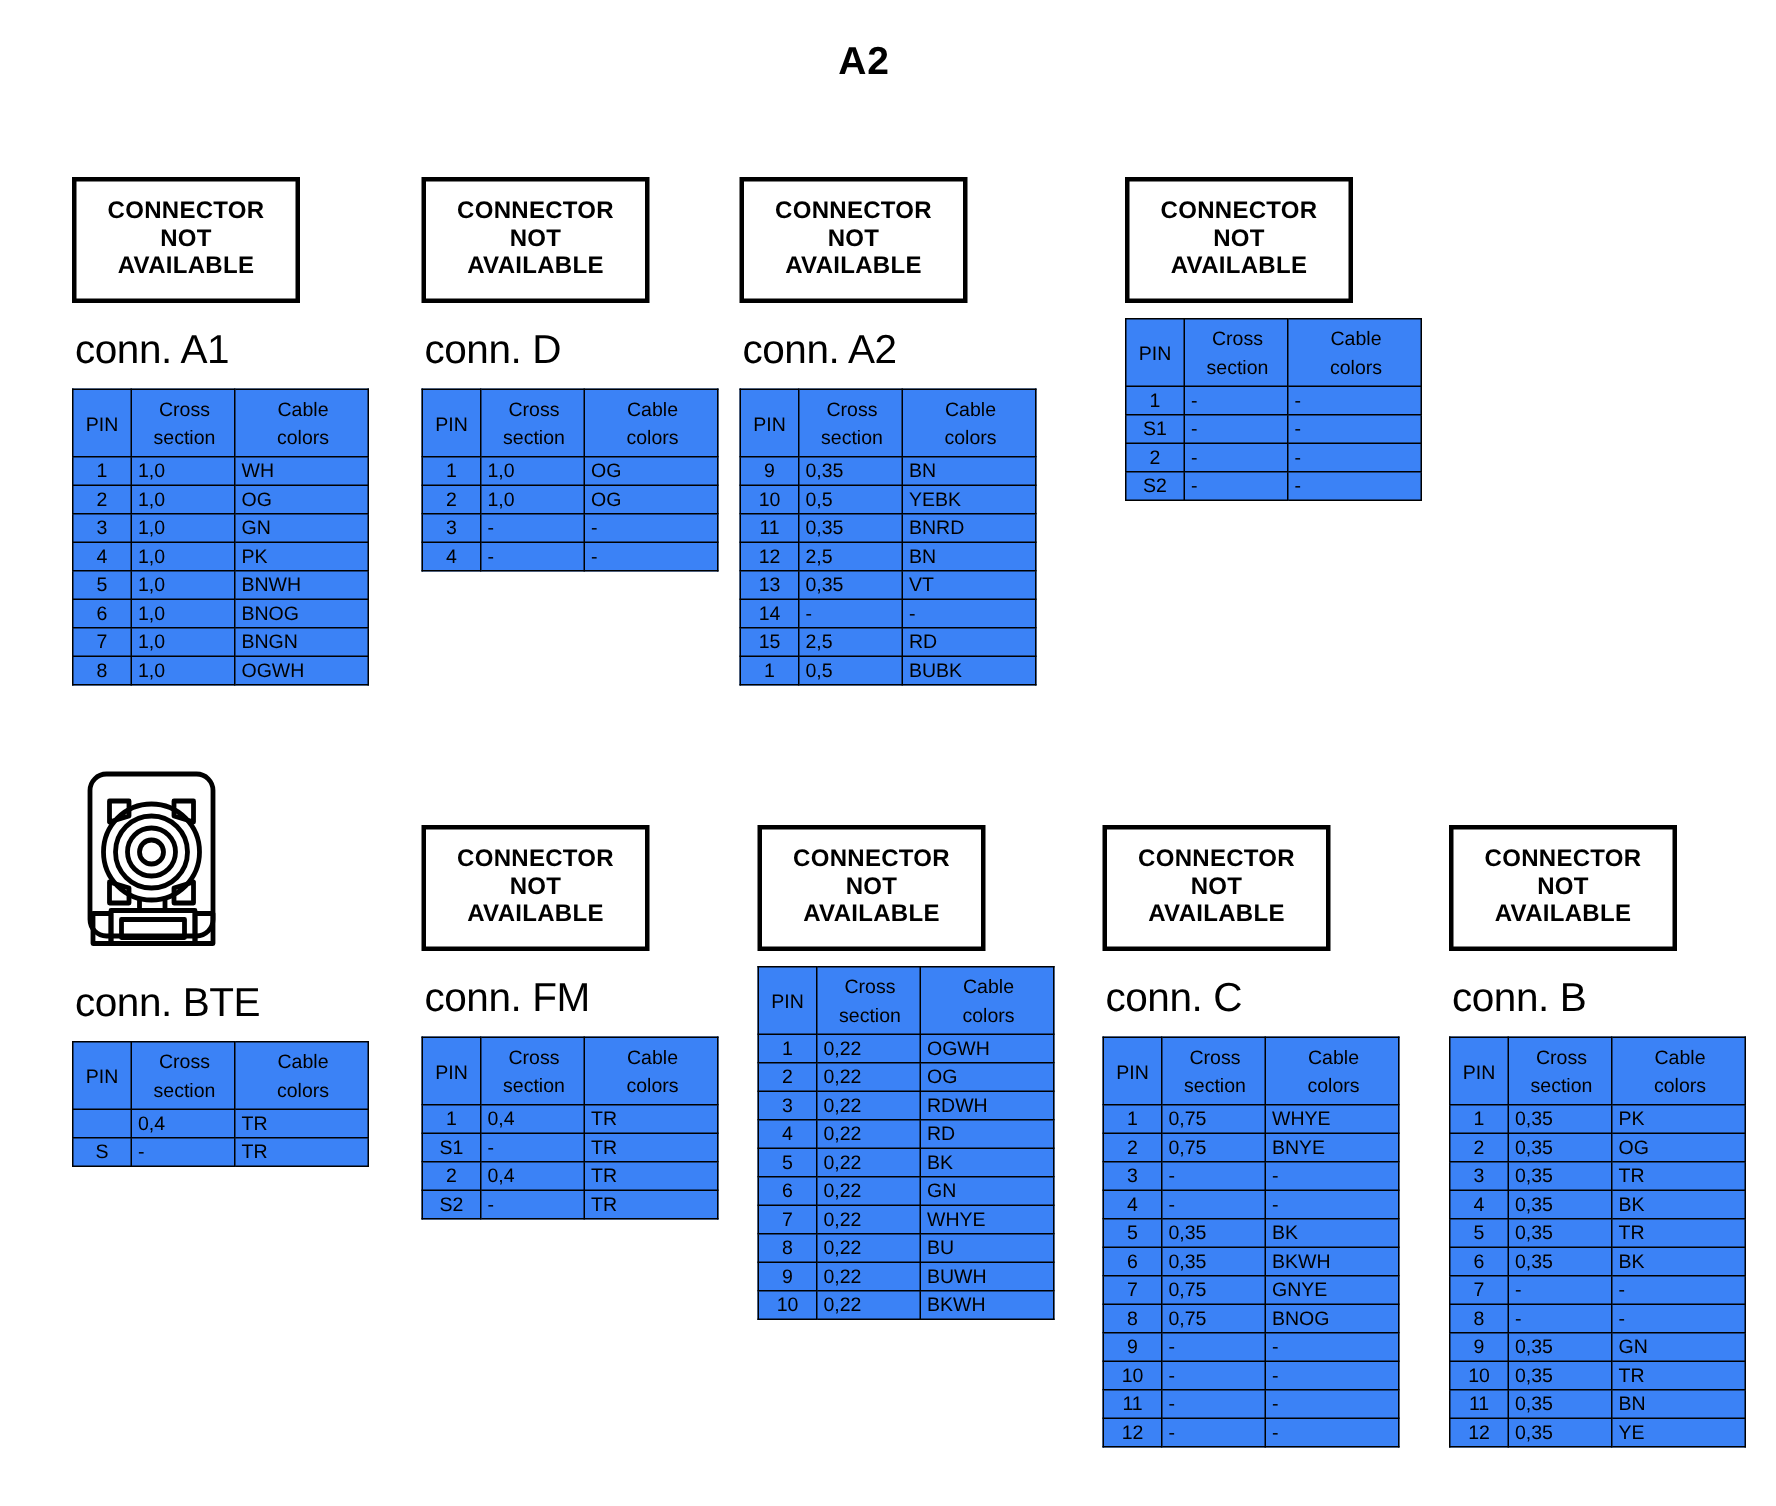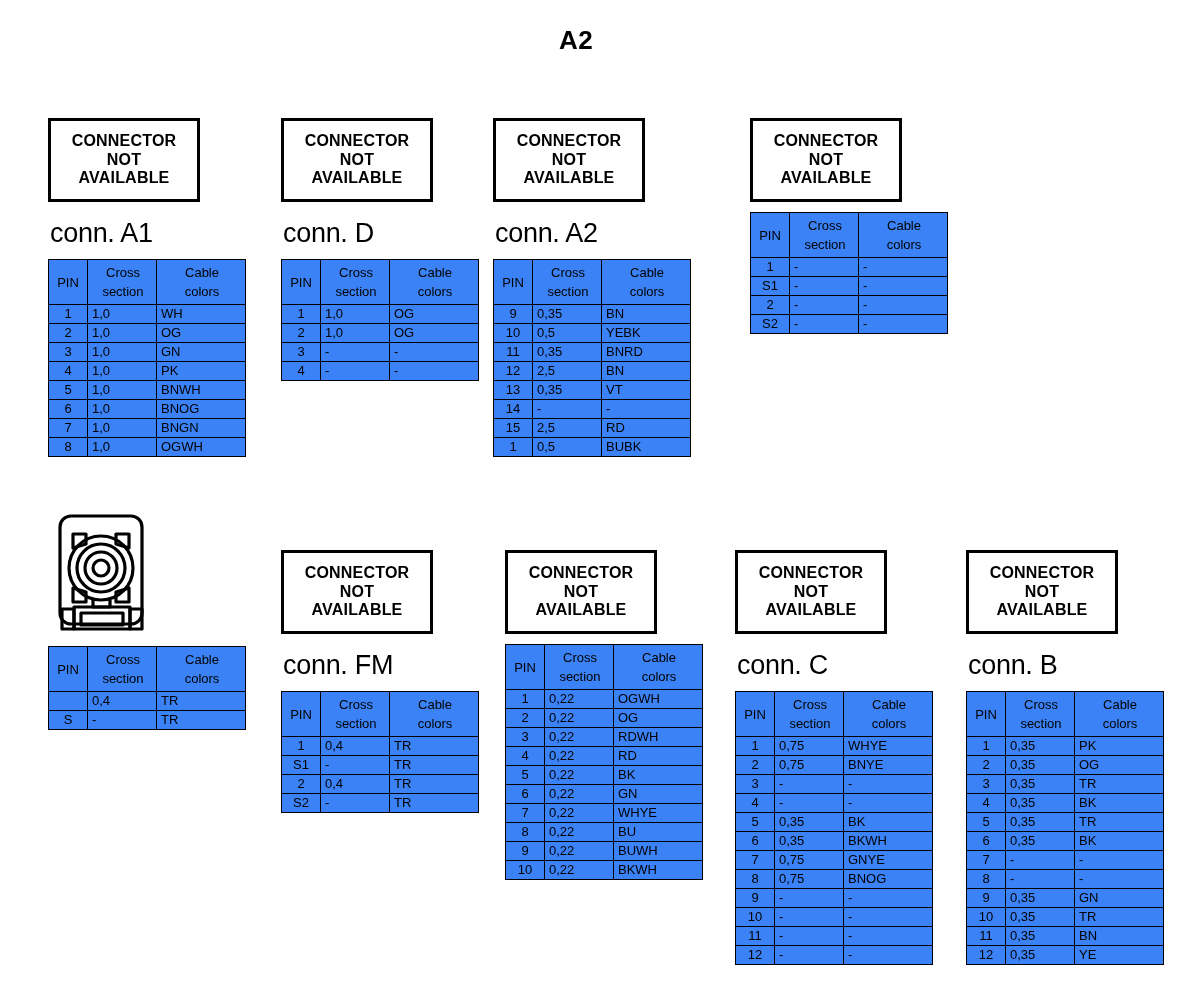--- a/index.html
+++ b/index.html
@@ -341,21 +341,21 @@
       <circle cx="53" cy="56" r="16"></circle>
       <circle cx="53" cy="56" r="8"></circle>
 
       <path d="M45,88 L45,95 L62,95 L62,88"></path>
 
       <rect x="26" y="95" width="56" height="22"></rect>
       <rect x="33" y="101" width="42" height="12"></rect>
       <path d="M14,97 L26,97 L26,117 L14,117 Z"></path>
       <path d="M82,97 L94,97 L94,117 L82,117 Z"></path>
     </g>
-  </svg>
+  </svg><div class="conn-label">conn. BTE</div>
     <table class="pin-table">
       <thead>
         <tr>
           <th class="col-pin">PIN</th>
           <th class="col-cross">
             <div>Cross</div>
             <div>section</div>
           </th>
           <th class="col-colors">
             <div>Cable</div>

